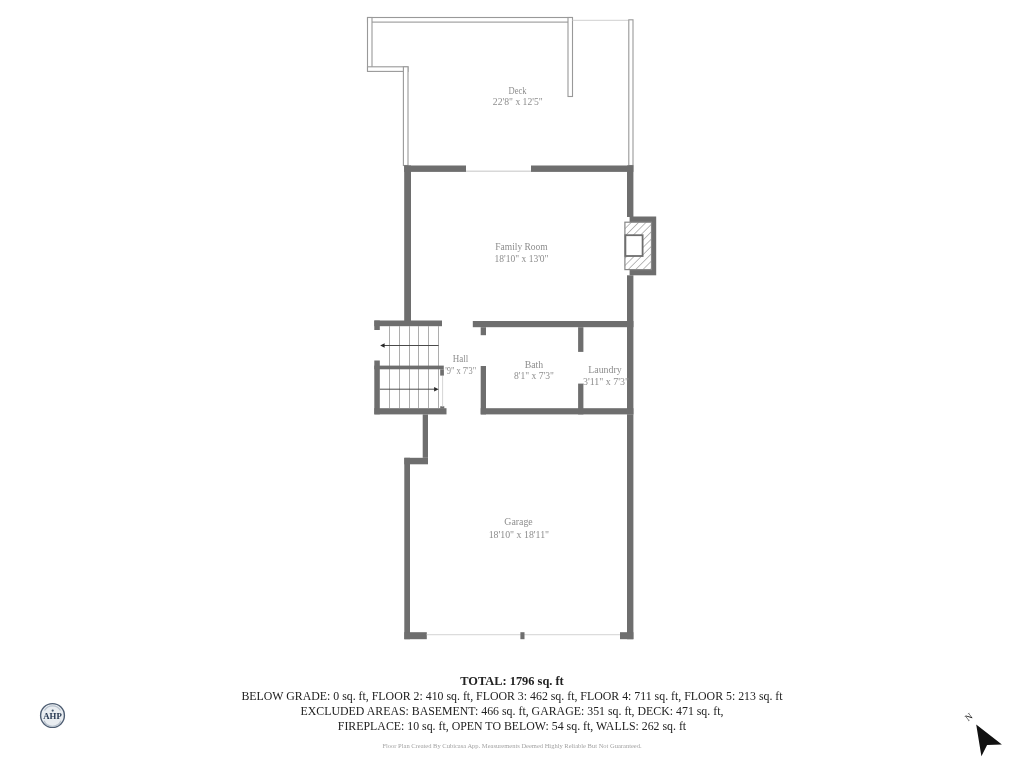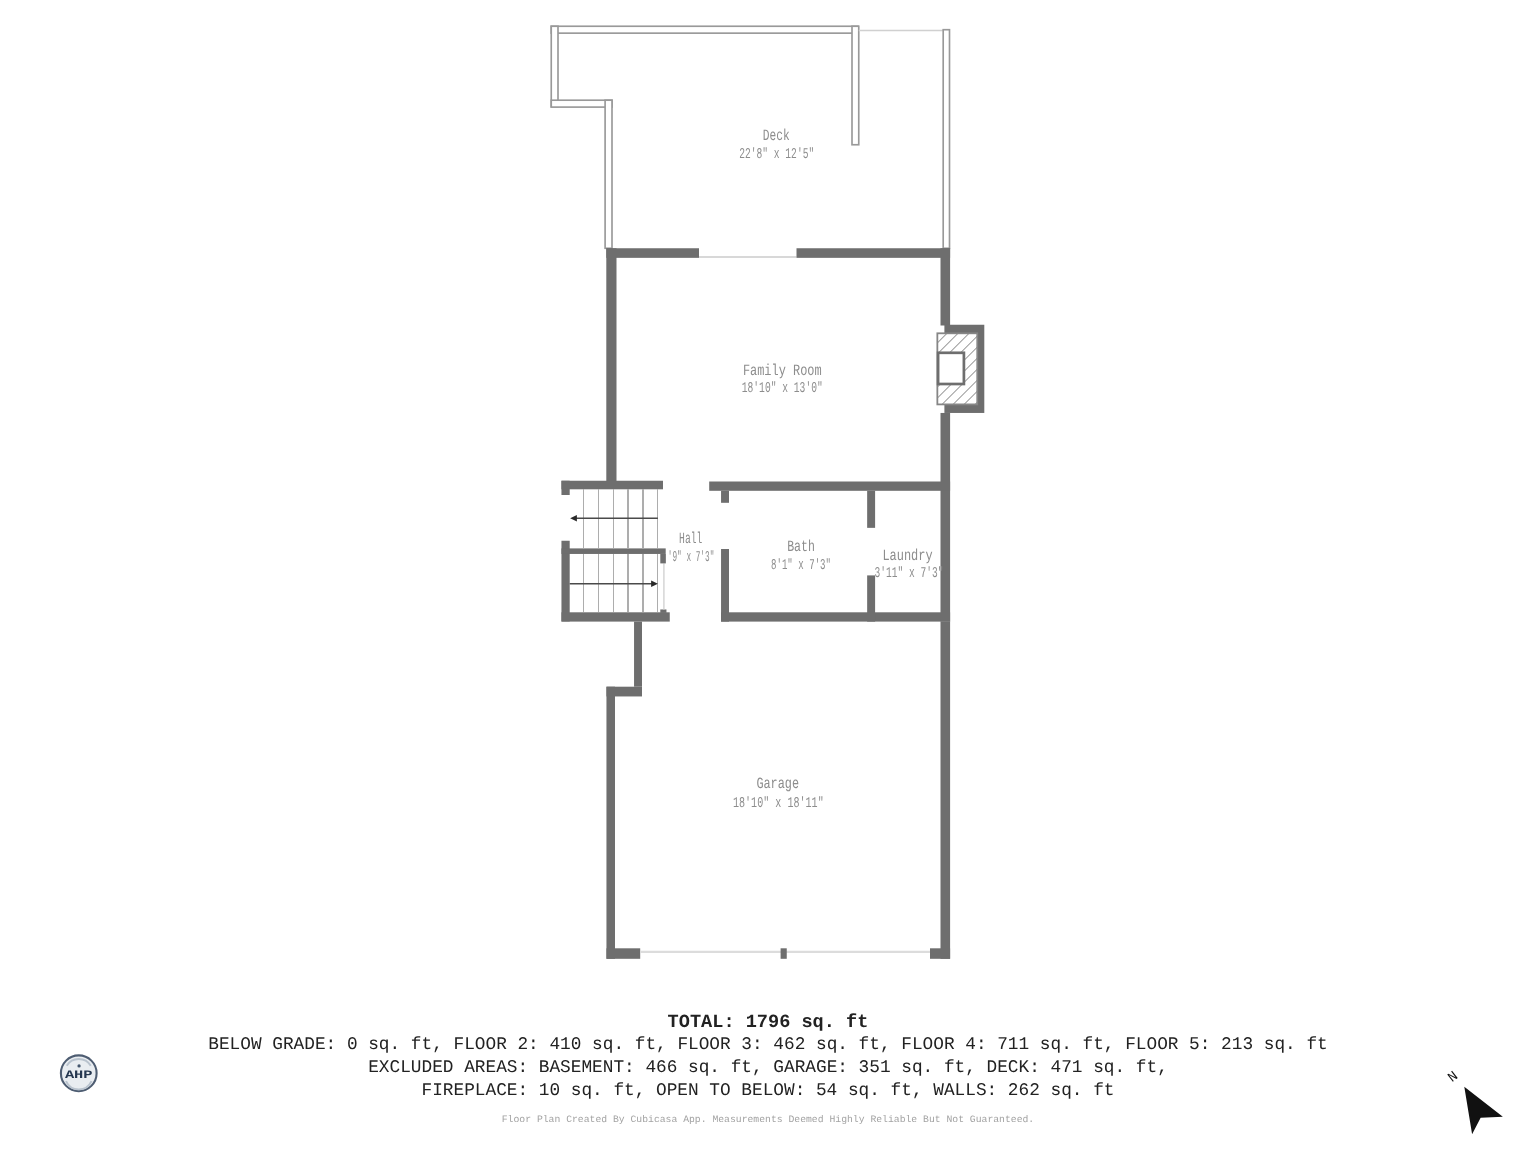--- a/index.html
+++ b/index.html
@@ -1,16 +1,16 @@
 <!DOCTYPE html>
 <html><head>
 <meta charset="utf-8">
 <style>
   html,body{margin:0;padding:0;background:#ffffff;}
-  .page{width:1024px;height:768px;position:relative;font-family:Liberation Mono, monospace;}
+  .page{width:1024px;height:768px;position:relative;font-family:Liberation Serif, serif;}
   svg{position:absolute;top:0;left:0;}
   .room{fill:#8d8d8d;font-size:10.5px;text-anchor:middle;}
   .dim{fill:#8d8d8d;font-size:10px;text-anchor:middle;}
   .sum{fill:#222;font-size:11.85px;text-anchor:middle;}
 </style>
 </head>
 <body>
 <div class="page">
 <svg width="1024" height="768" viewBox="0 0 1024 768">
 <defs>

